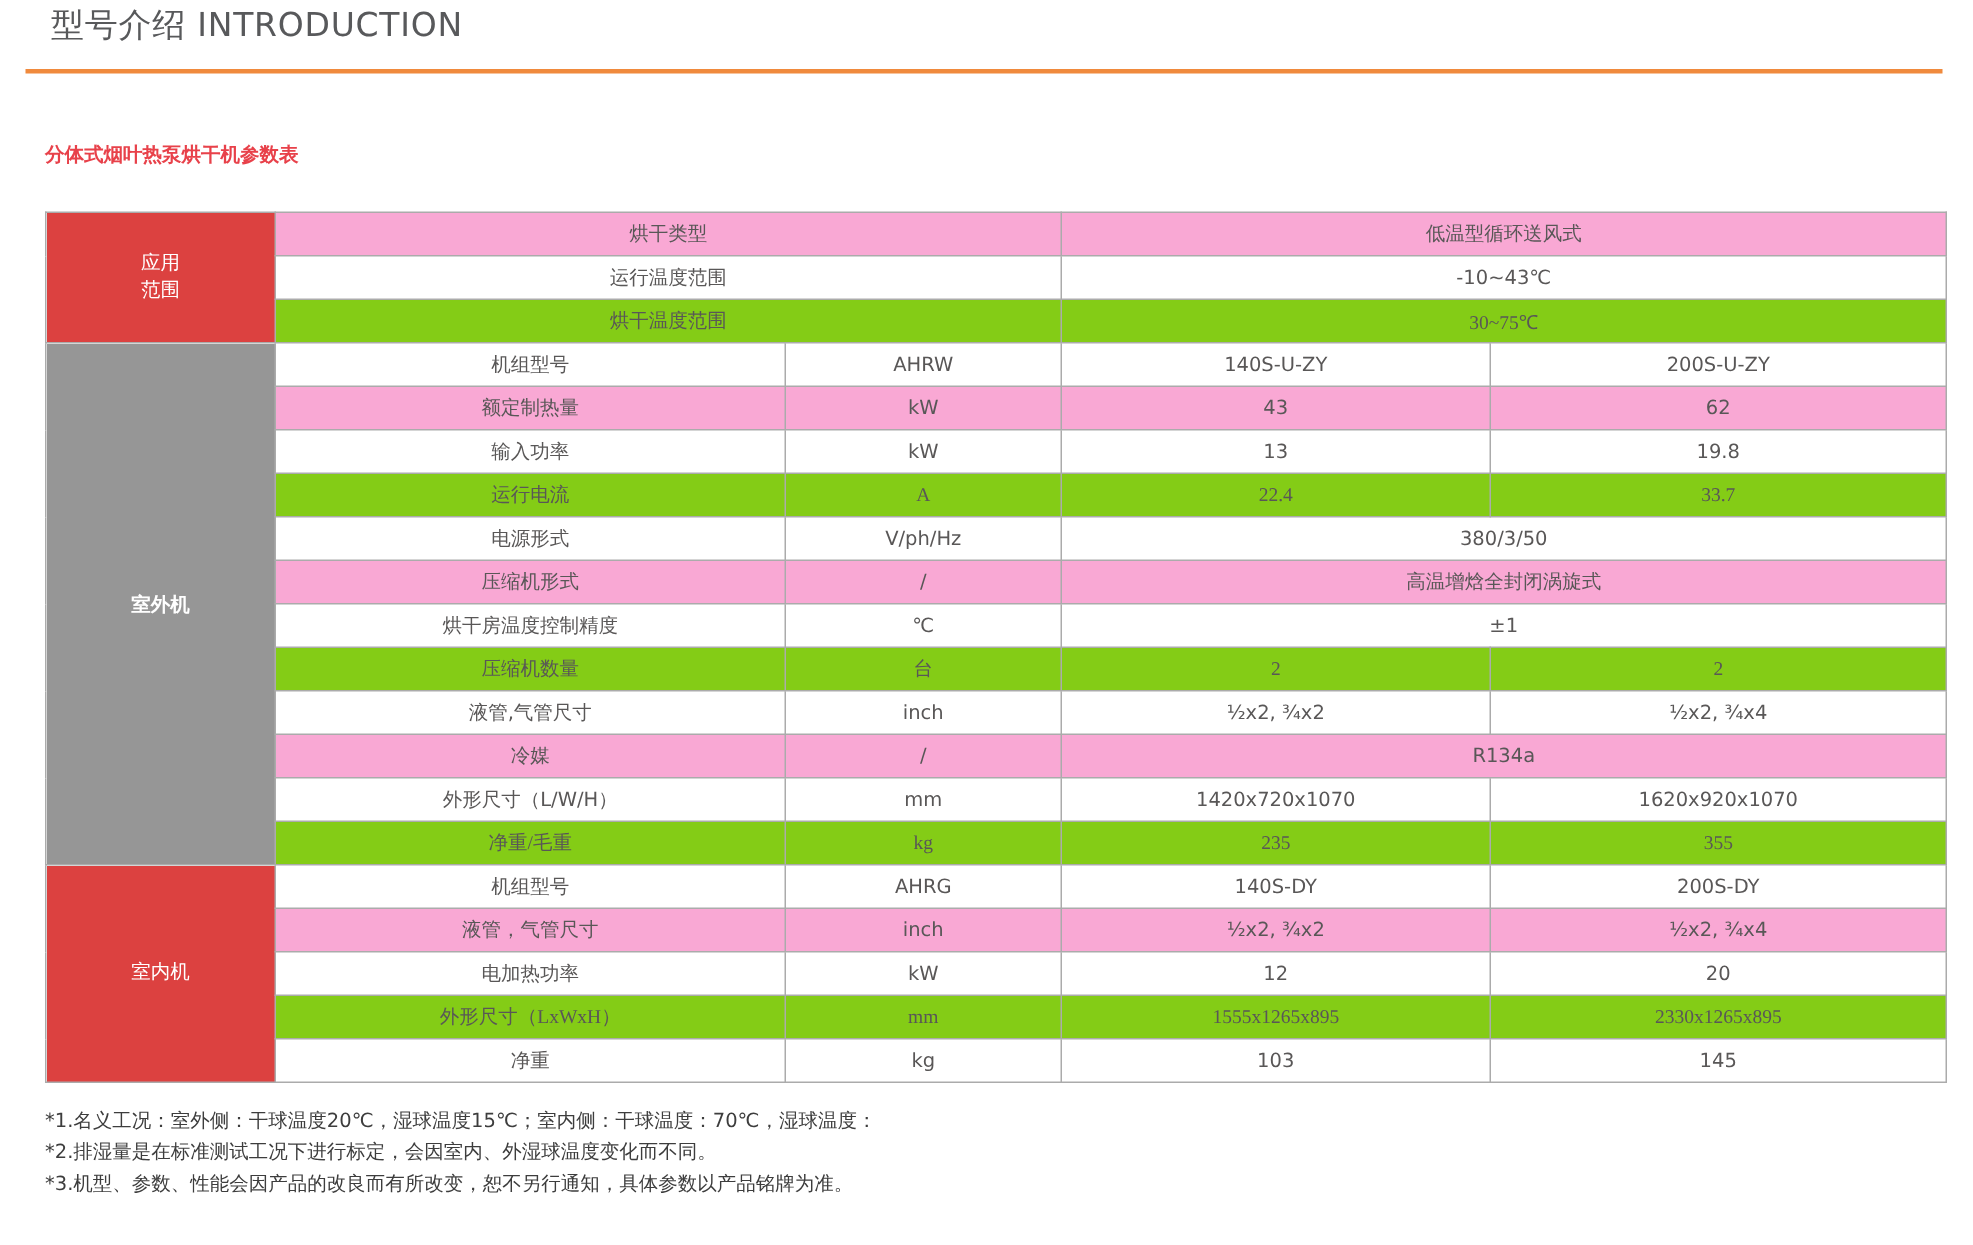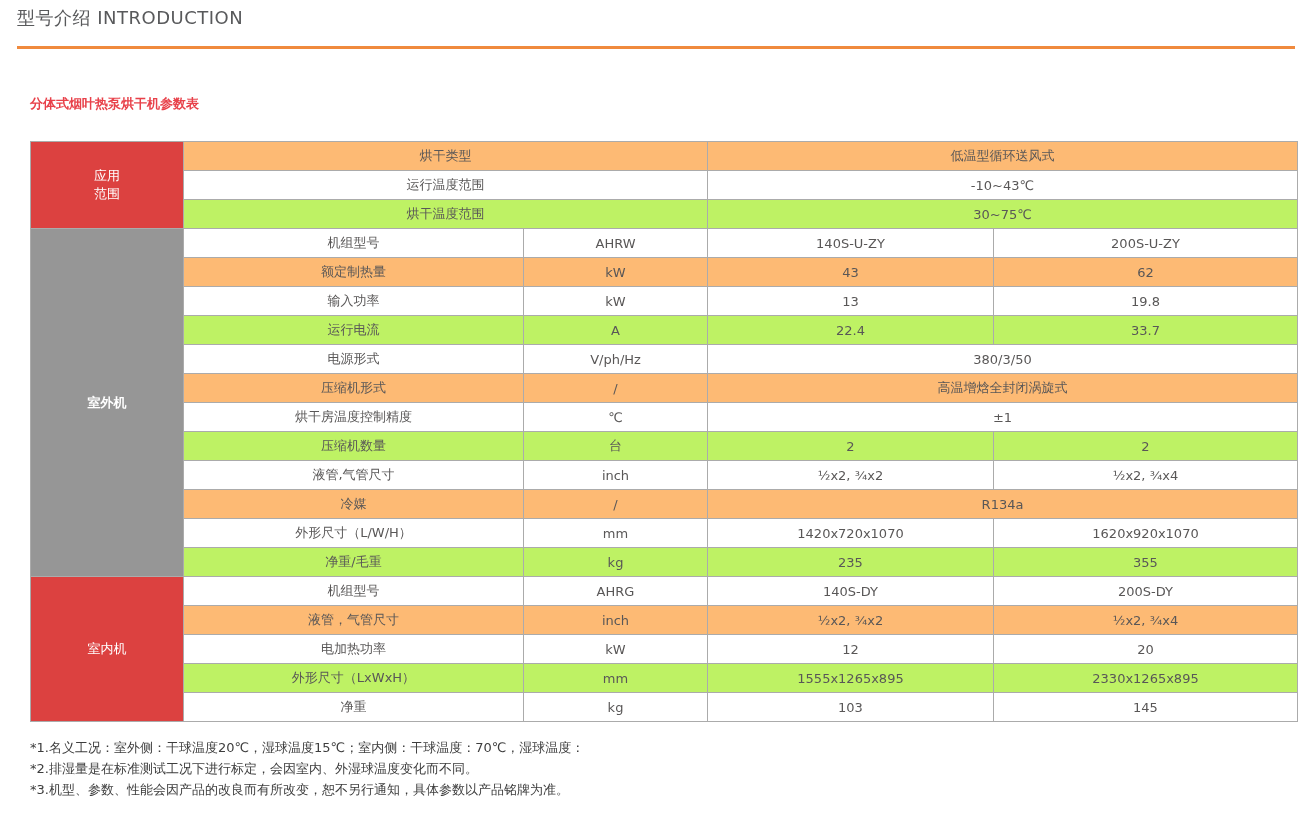--- a/index.html
+++ b/index.html
@@ -2,44 +2,44 @@
 <html><head>
 <meta charset="utf-8">
 <style>
   * { margin:0; padding:0; box-sizing:border-box; }
   html,body { background:#ffffff; }
   body {
     width:1315px; height:830px; overflow:hidden; position:relative;
     font-family:"DejaVu Sans","Liberation Sans",sans-serif;
   }
   .page-header {
-    margin:3px 0 0 17px;
-    font-size:18px; line-height:30px; color:#58595b; letter-spacing:0.5px;
+    margin:3px 0 0 34px;
+    font-size:22px; line-height:30px; color:#58595b; letter-spacing:0.5px;
   }
   .orange-rule {
     margin:13px 0 0 17px; width:1278px; height:3px; background:#f08a3d;
   }
   .table-title {
     margin:42px 0 0 30px;
     font-size:13px; line-height:26px; font-weight:bold; color:#e8414a;
   }
   table.spec {
     margin:24px 0 0 30px;
     border-collapse:collapse; table-layout:fixed; width:1267px;
   }
   table.spec td {
     border:1px solid #ababab;
     height:29px; padding:0 4px;
     text-align:center; vertical-align:middle;
     font-size:13px; color:#595757;
     overflow:hidden; white-space:nowrap;
   }
   tr.r-white td { background:#ffffff; }
-  tr.r-peach td { background:#fdba74; }
-  tr.r-gray  td { background:#bef264; }
+  tr.r-peach td { background:#f9a8d4; }
+  tr.r-gray  td { background:#84cc16;font-family:Liberation Serif, serif; }
   table.spec td.sec-red  { background:#dc4140 !important; color:#ffffff; line-height:18px; }
   table.spec td.sec-gray { background:#969696 !important; color:#ffffff;font-weight:bold; }
   .footnotes {
     margin:15px 0 0 30px;
     font-size:13px; line-height:21px; color:#3d3d3d;
   }
 </style>
 </head>
 <body>
 

